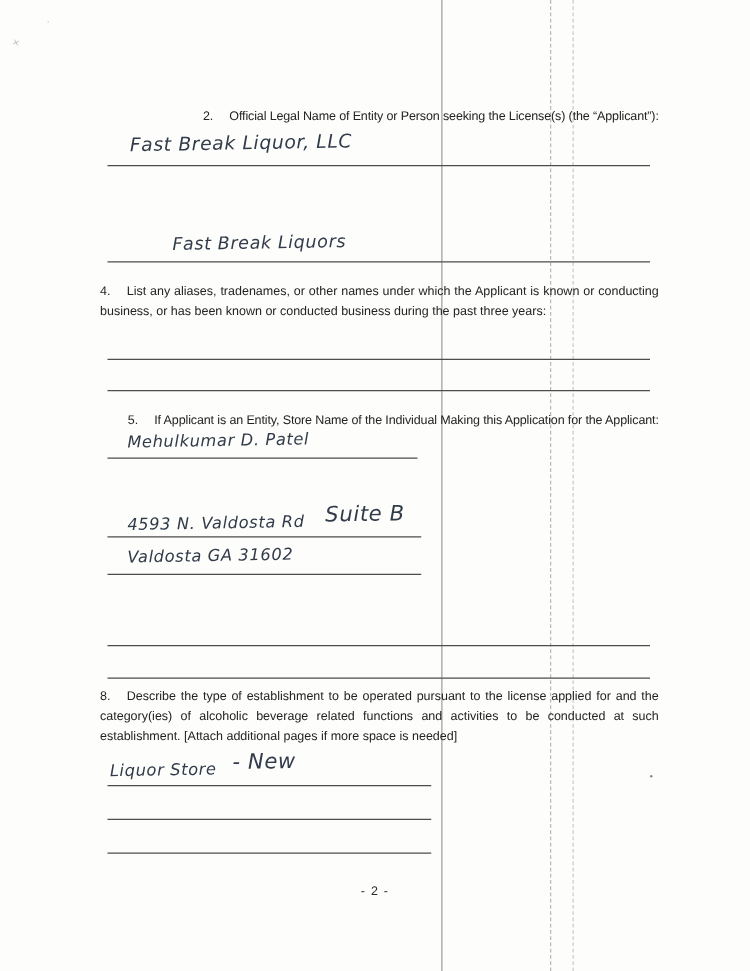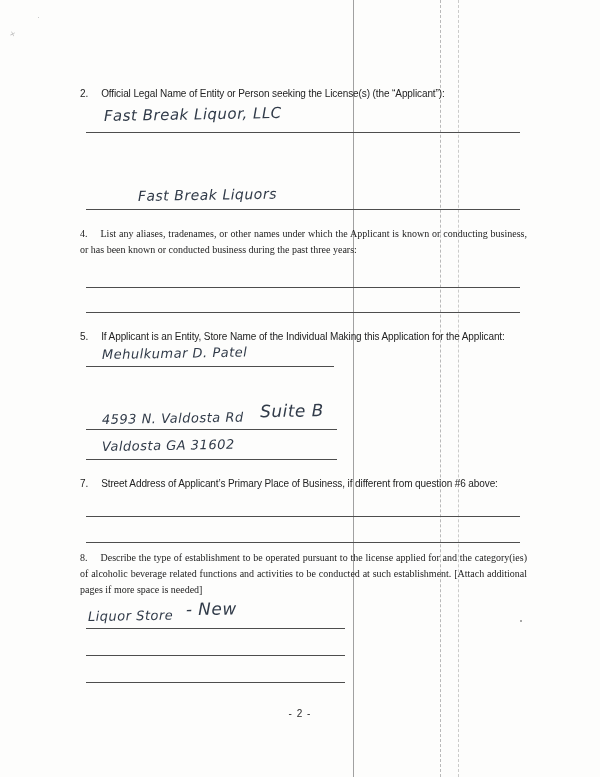--- a/index.html
+++ b/index.html
@@ -16,23 +16,24 @@
   }
 
   
   .q {
     position: absolute;
     left: 80px;
     width: 447px;
     font-size: 10px;
     line-height: 16px;
     color: #232323;
+    text-align: right;
   }
   .q.nowrap { white-space: nowrap; letter-spacing: -0.1px; }
-  .q.multi  { text-align: justify; font-family: Liberation Serif, serif; }
+  .q.multi  { text-align: justify; }
   .qnum { margin-right: 13px; }
 
   
   .rule {
     position: absolute;
     height: 0;
     border-bottom: 1px solid #4d4d4d;
   }
 
   
@@ -109,23 +110,20 @@
   <div class="rule" style="left:86px; top:366px; width:248px"></div>
 
   <div class="hw" style="left:102px; top:408px; font-size:13px">
     <span>4593 N. Valdosta Rd</span>
     <span class="big" style="margin-left:12px">Suite B</span>
   </div>
   <div class="rule" style="left:86px; top:429px; width:251px"></div>
   <div class="hw" style="left:102px; top:439px; font-size:13px">Valdosta GA 31602</div>
   <div class="rule" style="left:86px; top:459px; width:251px"></div>
 
-  <div class="q nowrap" style="top:476px">
-    <span class="qnum">7.</span><span class="qtext">Street Address of Applicant’s Primary Place of Business, if different from question #6 above:</span>
-  </div>
   <div class="rule" style="left:86px; top:516px; width:434px"></div>
   <div class="rule" style="left:86px; top:542px; width:434px"></div>
 
   <div class="q multi" style="top:550px">
     <span class="qnum">8.</span><span class="qtext">Describe the type of establishment to be operated pursuant to the license applied for and the category(ies) of alcoholic beverage related functions and activities to be conducted at such establishment. [Attach additional pages if more space is needed]</span>
   </div>
   <div class="hw" style="left:88px; top:605px; font-size:13px">
     <span>Liquor Store</span>
     <span class="big" style="margin-left:8px">- New</span>
   </div>

